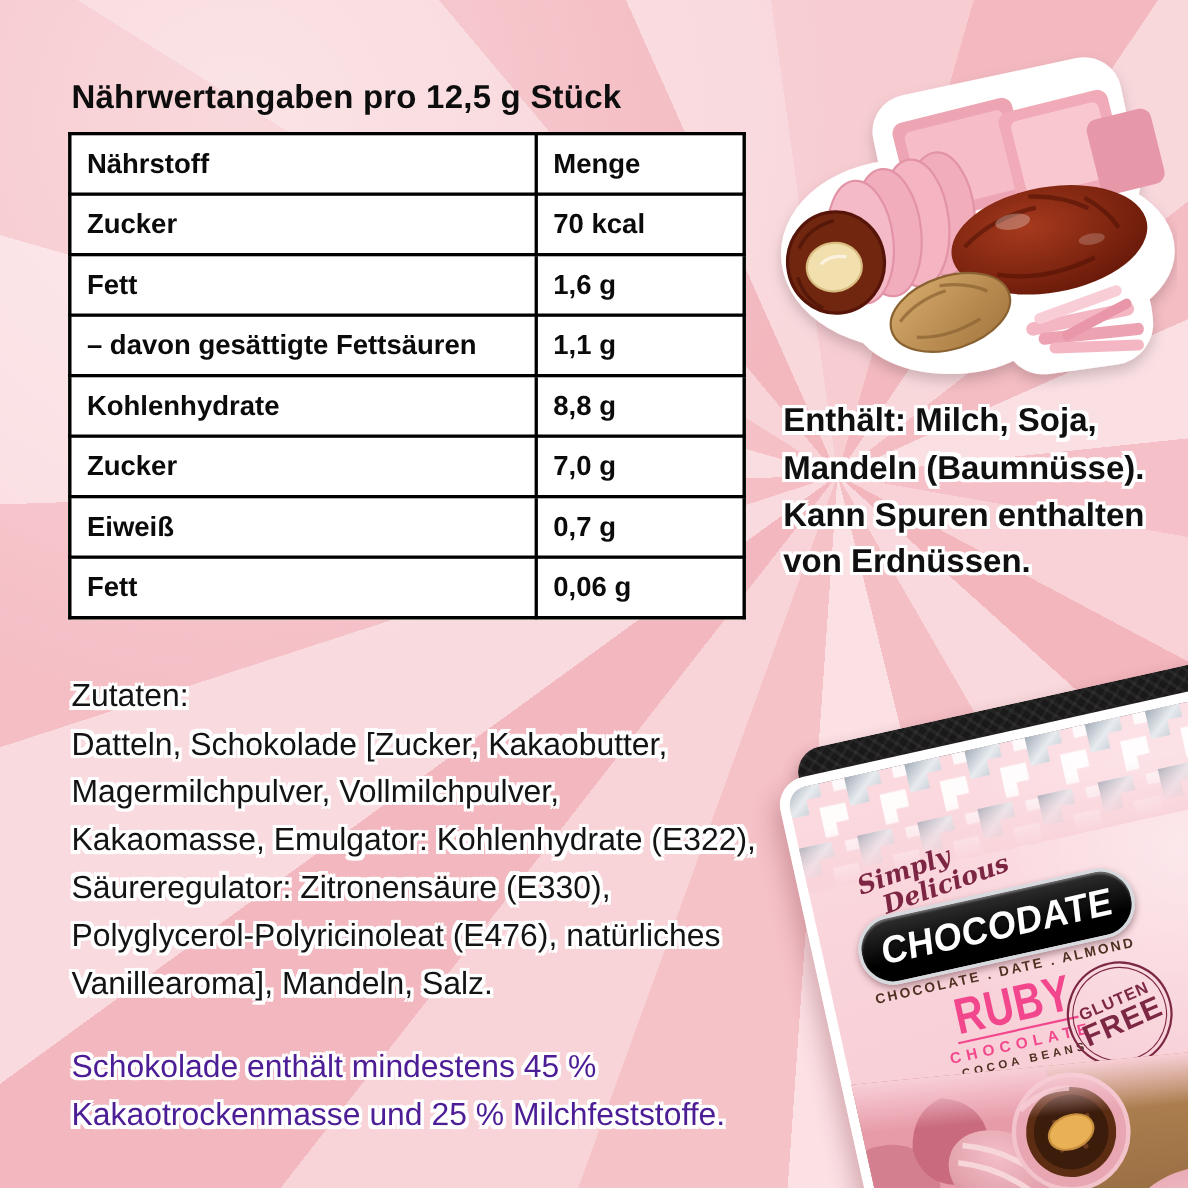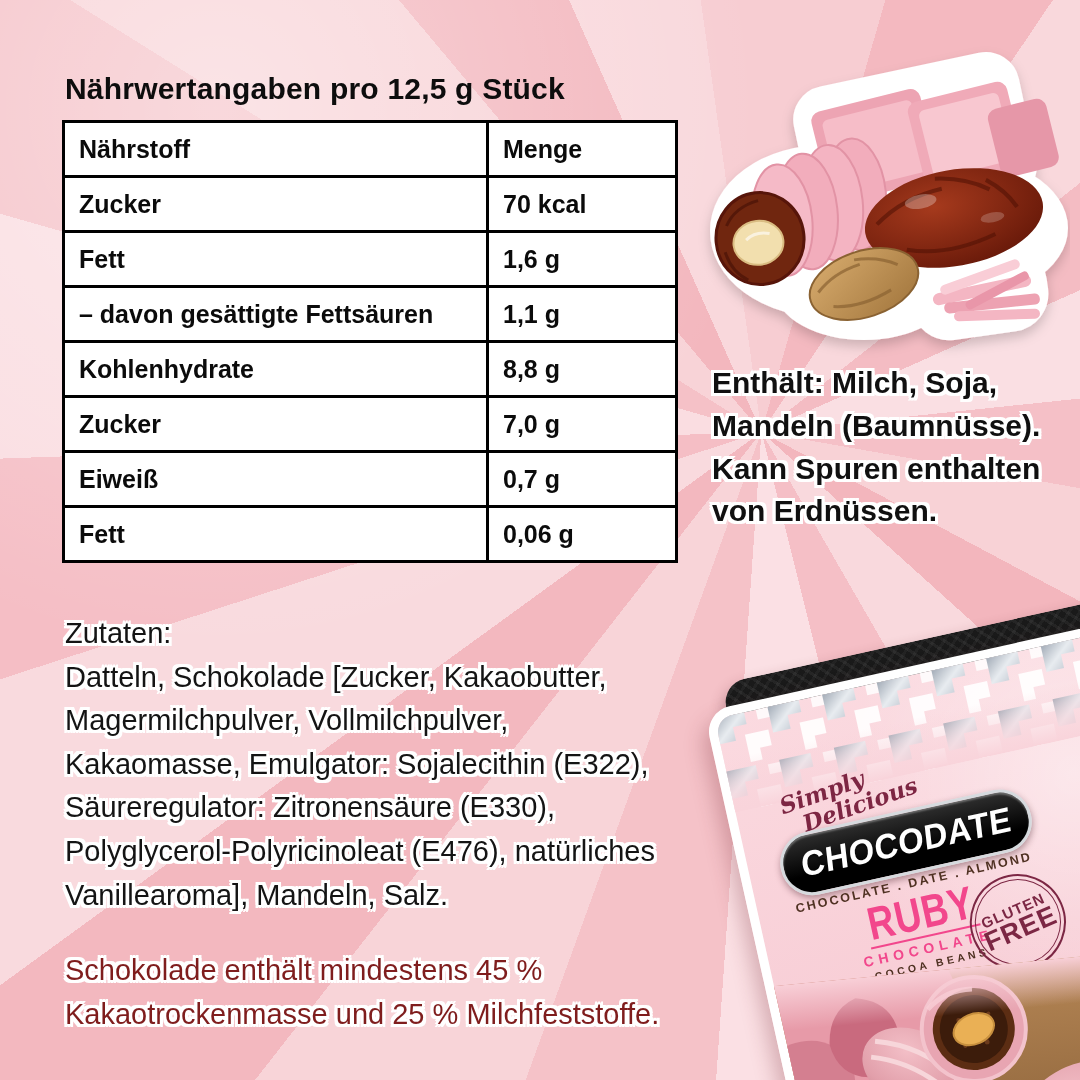--- a/index.html
+++ b/index.html
@@ -51,21 +51,21 @@
     position:absolute;left:712px;top:362px;
     font-size:30px;font-weight:700;color:#101010;line-height:42.8px;
   }
   
   .ingredients{
     position:absolute;left:65px;top:584px;
     font-size:29px;font-weight:400;color:#141414;line-height:43.6px;margin-top:28px;
   }
   .chocnote{
     position:absolute;left:65px;top:948px;
-    font-size:29px;font-weight:400;color:#7f1d1d;line-height:44px;
+    font-size:29px;font-weight:400;color:#4c1d95;line-height:44px;
   }
   
   .sticker{position:absolute;left:692px;top:46px;width:378px;height:314px;}
   
   .pouch-black{
     position:absolute;left:721px;top:684px;width:480px;height:430px;
     transform:rotate(-12.5deg);transform-origin:0 0;border-radius:24px;
     background-image:
       repeating-linear-gradient(45deg, rgba(255,255,255,.05) 0 3px, rgba(255,255,255,0) 3px 9px),
       repeating-linear-gradient(-45deg, rgba(255,255,255,.04) 0 3px, rgba(255,255,255,0) 3px 9px),
@@ -242,21 +242,21 @@
       <div class="line">Enthält: Milch, Soja,</div>
       <div class="line">Mandeln (Baumnüsse).</div>
       <div class="line">Kann Spuren enthalten</div>
       <div class="line">von Erdnüssen.</div>
     </div>
 
   <div class="ingredients outlined">
       <div class="line">Zutaten:</div>
       <div class="line">Datteln, Schokolade [Zucker, Kakaobutter,</div>
       <div class="line">Magermilchpulver, Vollmilchpulver,</div>
-      <div class="line">Kakaomasse, Emulgator: Sojalecithin (E322),</div>
+      <div class="line">Kakaomasse, Emulgator: Kohlenhydrate (E322),</div>
       <div class="line">Säureregulator: Zitronensäure (E330),</div>
       <div class="line">Polyglycerol-Polyricinoleat (E476), natürliches</div>
       <div class="line">Vanillearoma], Mandeln, Salz.</div>
     </div>
 
   <div class="chocnote outlined">
       <div class="line">Schokolade enthält mindestens 45 %</div>
       <div class="line">Kakaotrockenmasse und 25 % Milchfeststoffe.</div>
     </div>
 

